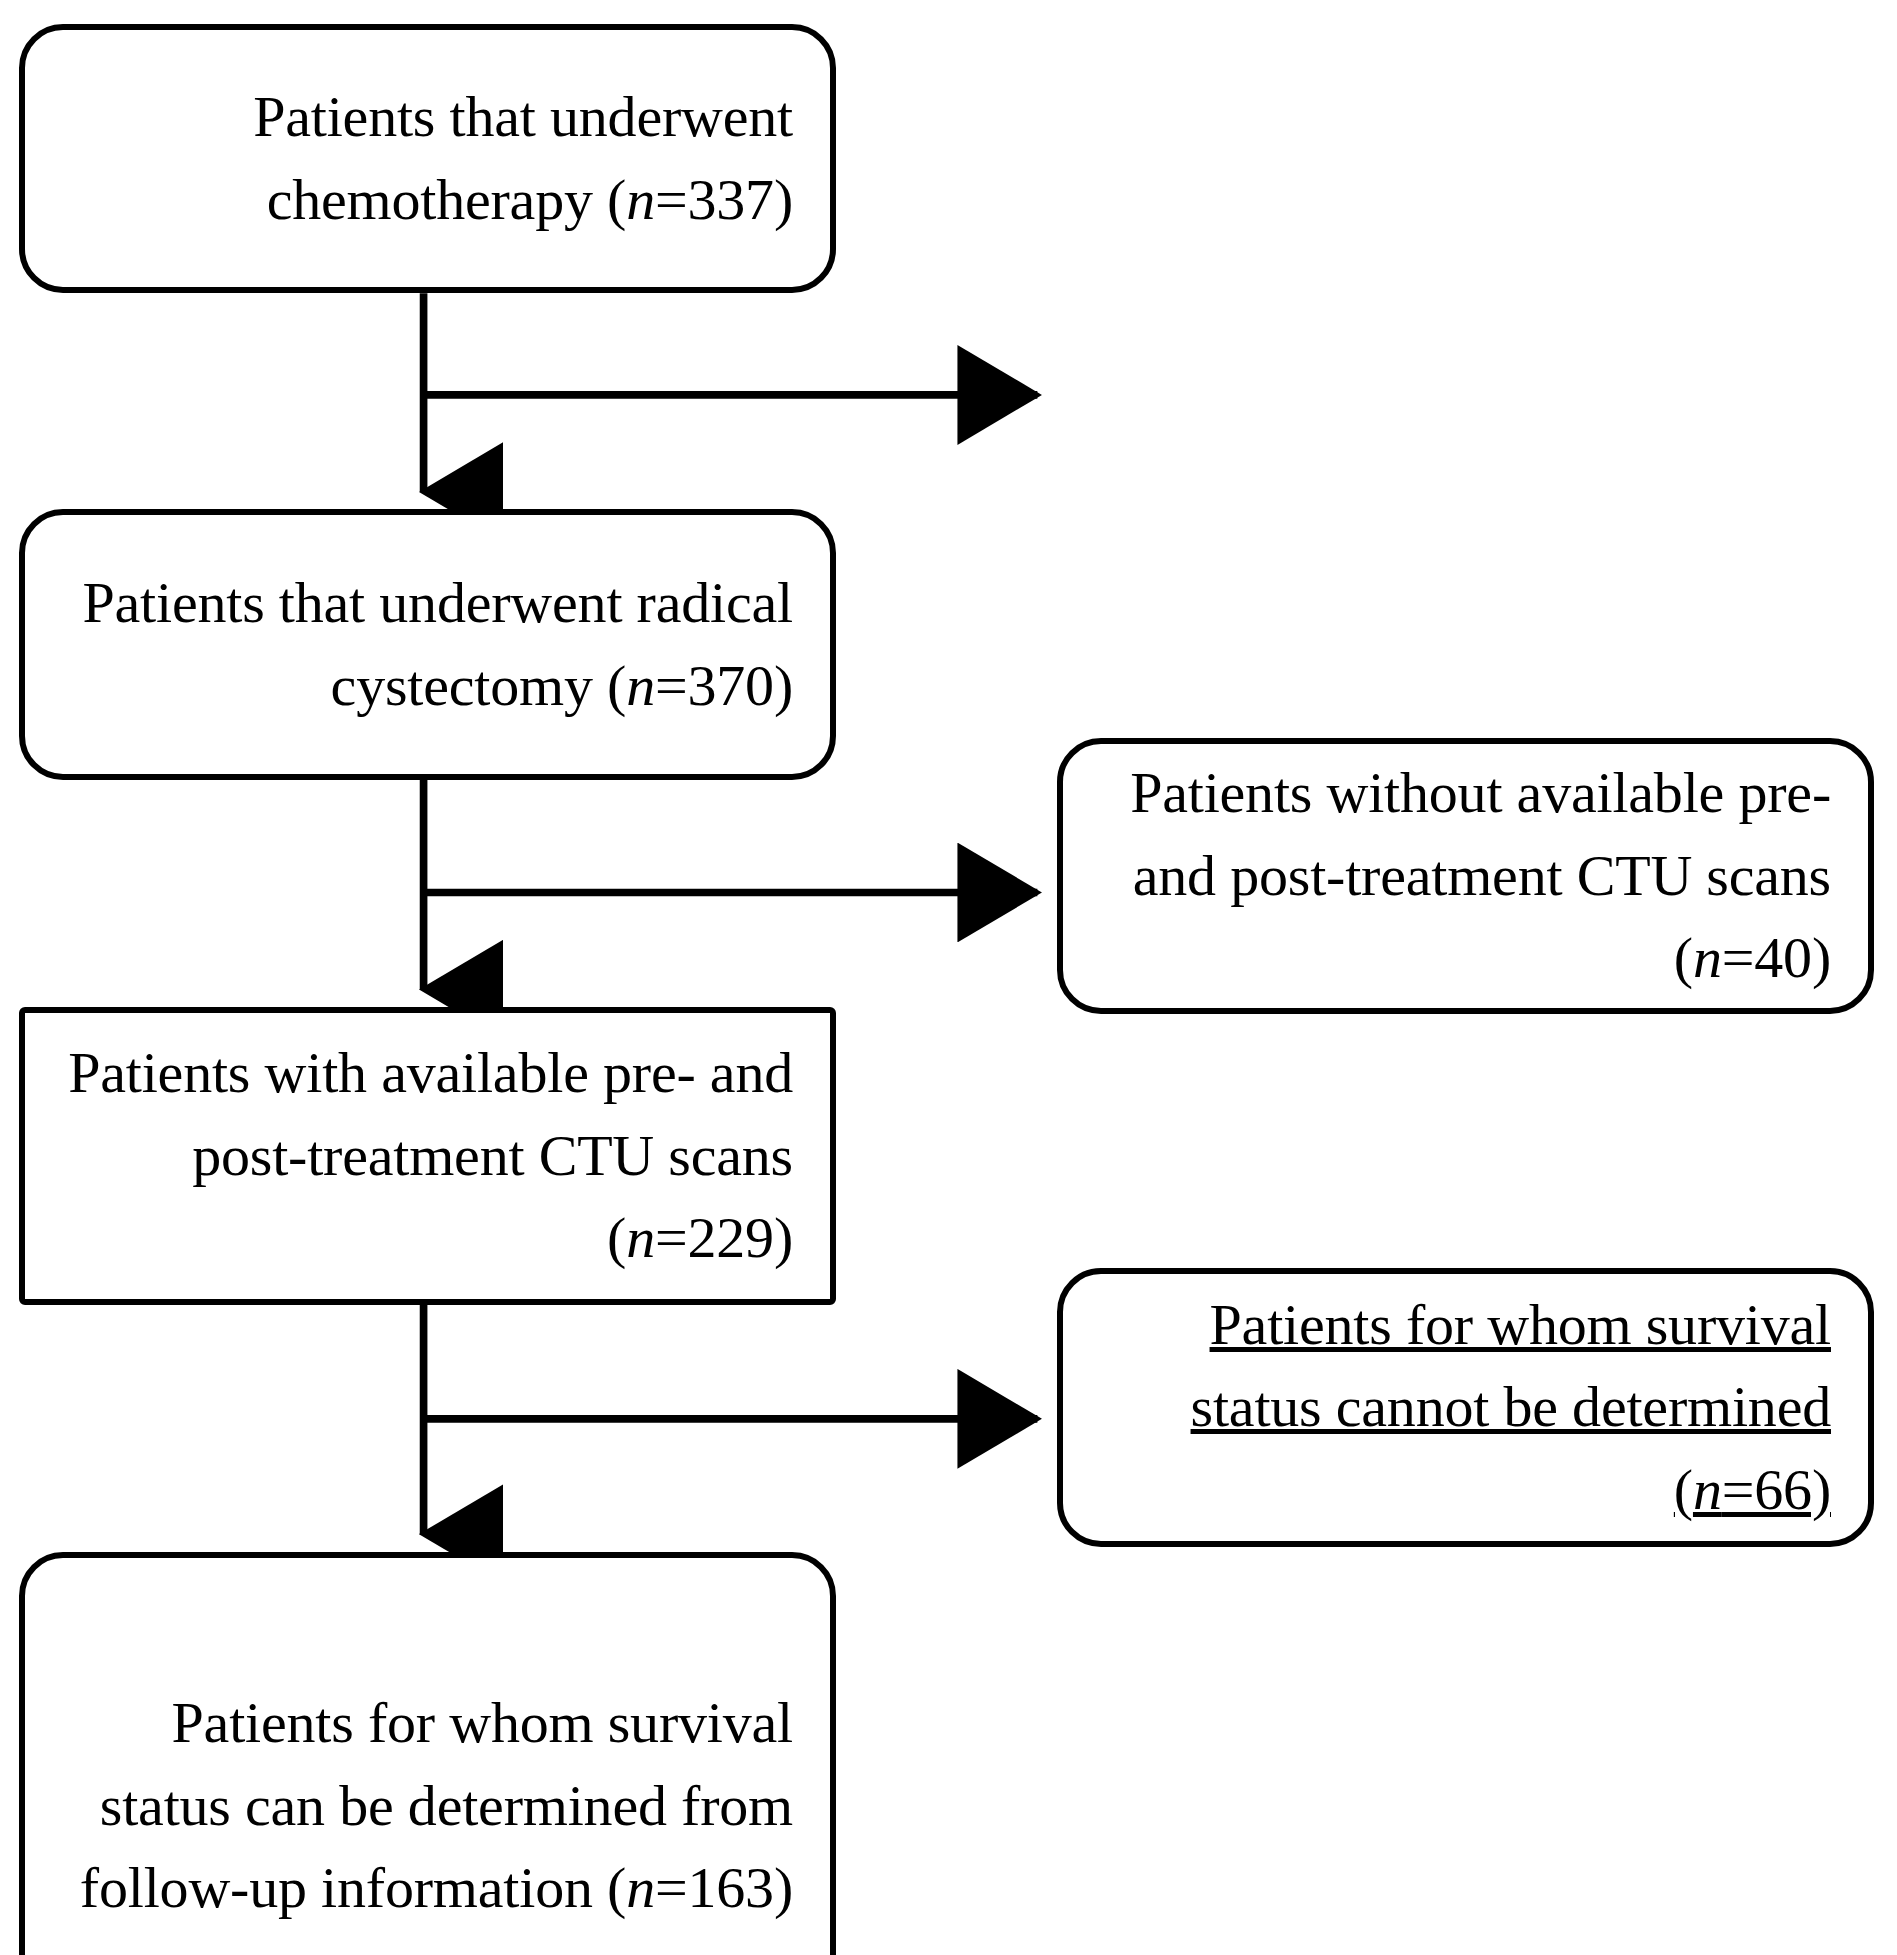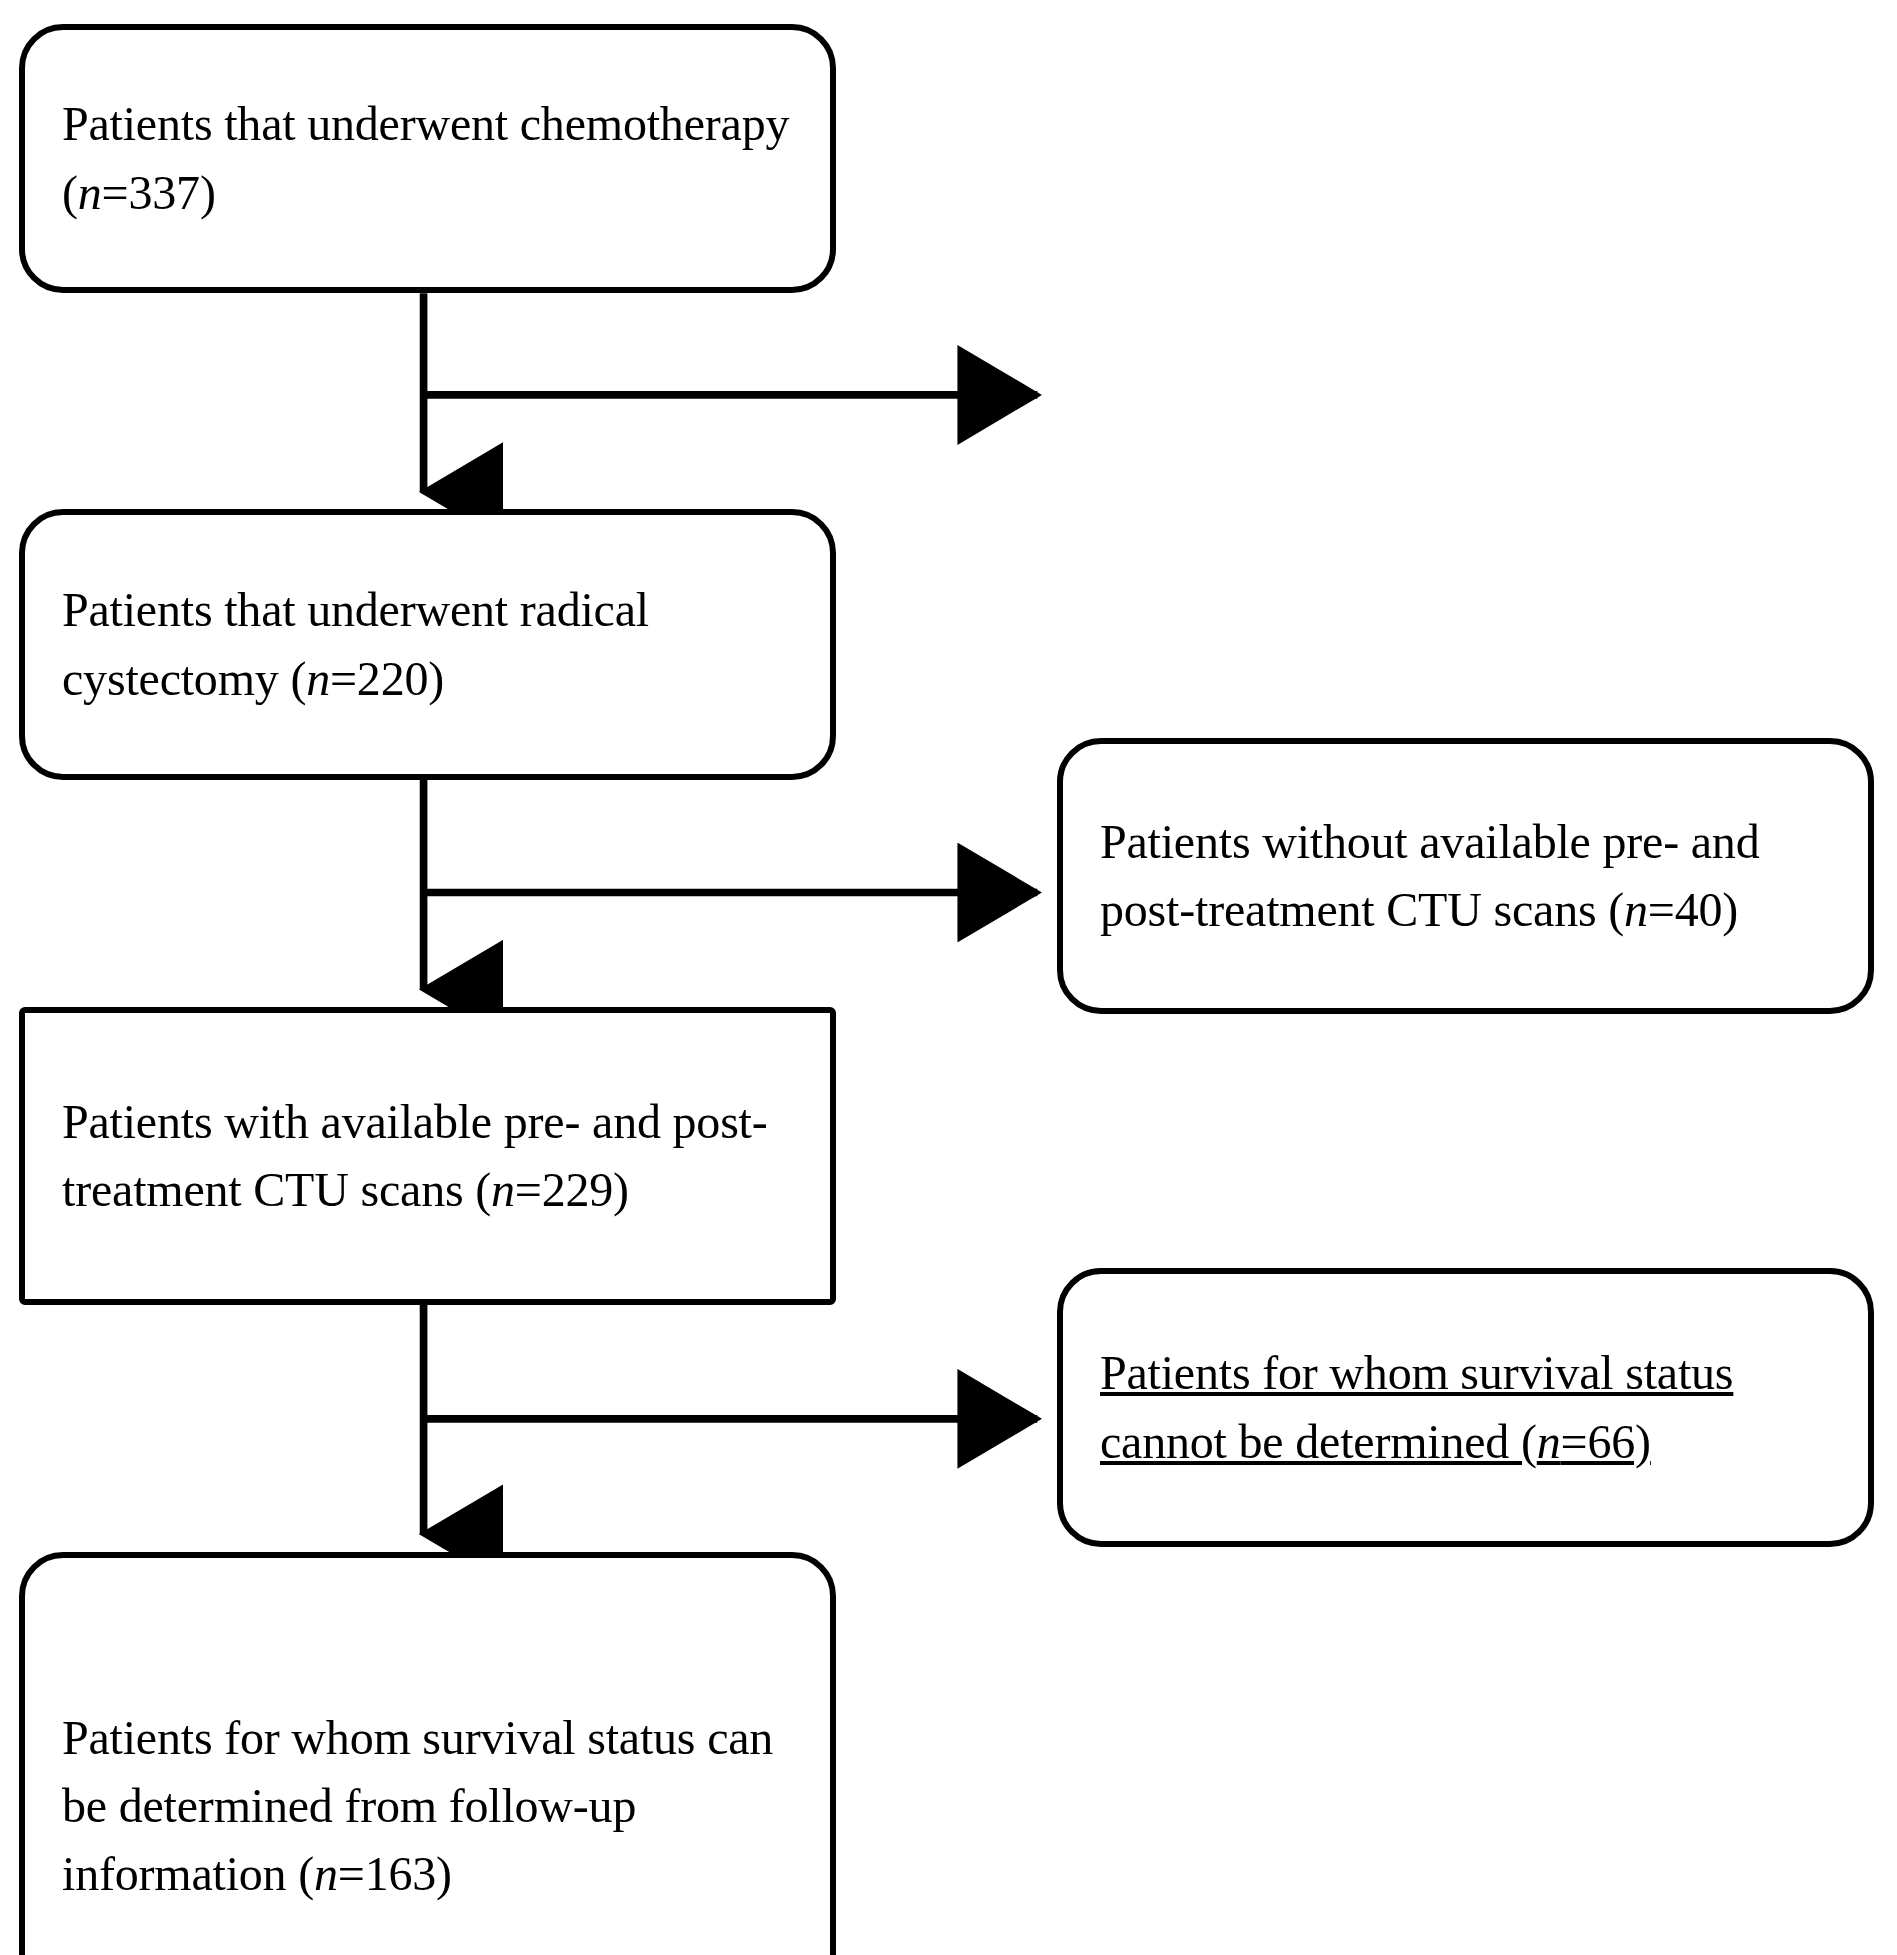--- a/index.html
+++ b/index.html
@@ -36,22 +36,22 @@
     border-radius: 44px;
     background: #ffffff;
     display: flex;
     align-items: center;
     justify-content: center;
     padding: 13.4px 37px;
   }
   .flow-box-text {
     display: block;
     width: 100%;
-    text-align: left;
-    font-size: 48px;
+    text-align: right;
+    font-size: 58px;
     line-height: 1.42;
     font-weight: 400;
     letter-spacing: -0.2px;
     font-family: "Liberation Serif", "DejaVu Serif", serif;
   }
   .flow-box-text i {
     font-style: italic;
   }
   
   .col-left  { left: 19px;   width: 817px; }
@@ -102,21 +102,21 @@
       <line x1="441" y1="1477" x2="1080" y2="1477" stroke="#000000" stroke-width="8" marker-end="url(#arrow-right)"></line>
     </g>
   </svg>
 
   <div class="flow-box col-left" id="box-chemotherapy">
     <span class="flow-box-text"><span>Patients that underwent chemotherapy (</span><i>n</i><span>=337)</span></span>
   </div>
 
 
   <div class="flow-box col-left" id="box-radical-cystectomy">
-    <span class="flow-box-text"><span>Patients that underwent radical cystectomy (</span><i>n</i><span>=220)</span></span>
+    <span class="flow-box-text"><span>Patients that underwent radical cystectomy (</span><i>n</i><span>=370)</span></span>
   </div>
 
   <div class="flow-box col-right" id="box-no-ctu">
     <span class="flow-box-text"><span>Patients without available pre- and post-treatment CTU scans (</span><i>n</i><span>=40)</span></span>
   </div>
 
   <div class="flow-box col-left" id="box-ctu-available">
     <span class="flow-box-text"><span>Patients with available pre- and post-treatment CTU scans (</span><i>n</i><span>=229)</span></span>
   </div>
 

